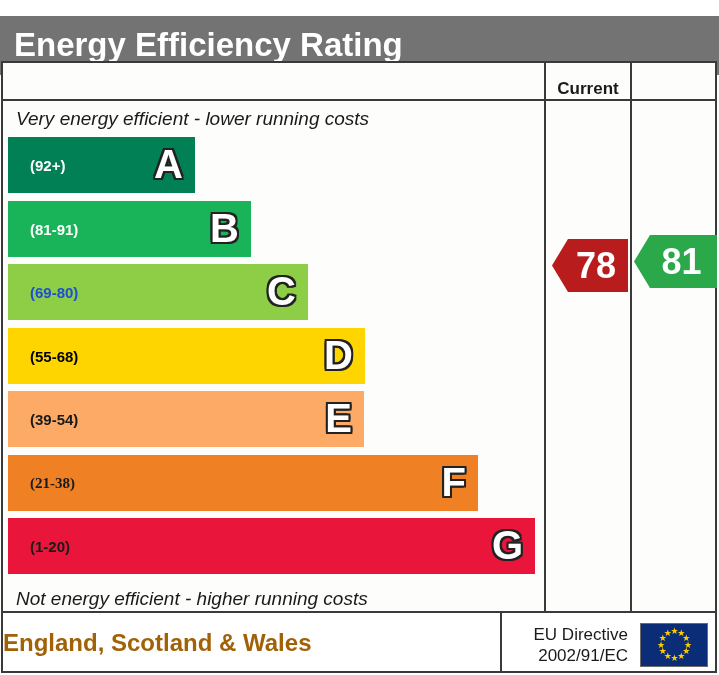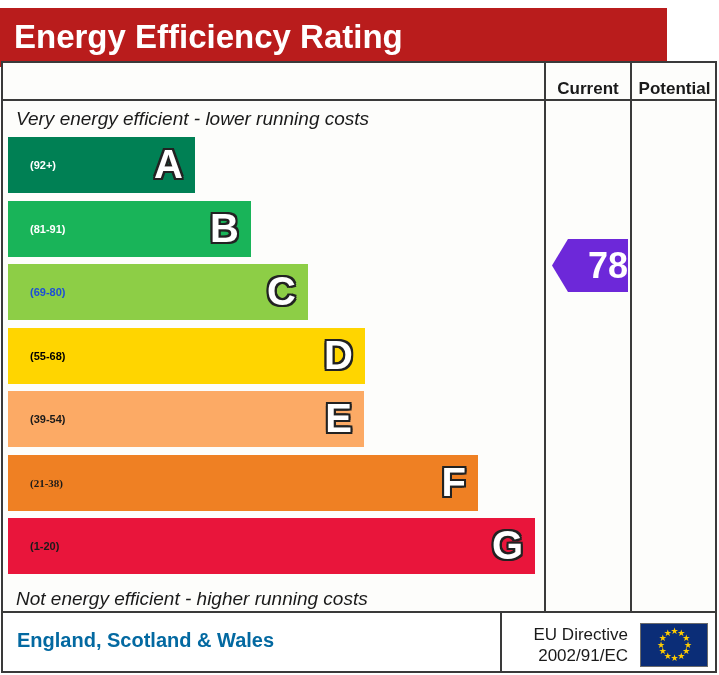--- a/index.html
+++ b/index.html
@@ -11,23 +11,23 @@
   }
   #epc{
     position:relative;
     width:719px;height:675px;
     box-sizing:border-box;
     overflow:hidden;
   }
 
   
   .header{
-    position:absolute;left:0;top:8px;
-    width:667px;height:59px;
-    background:#b91c1c;
+    position:absolute;left:0;top:16px;
+    width:719px;height:59px;
+    background:#737373;
   }
   .header-title{
     position:absolute;left:14px;top:7px;
     font-size:33px;font-weight:bold;color:#ffffff;
     letter-spacing:0px;line-height:44px;
     white-space:nowrap;
   }
 
   
   .frame{
@@ -69,21 +69,21 @@
   .caption.bottom{top:588px;}
 
   
   .band{
     position:absolute;left:8px;height:56px;
     box-sizing:border-box;
   }
   .band-range{
     position:absolute;left:22px;top:50%;
     transform:translateY(-50%);
-    font-size:11px;font-weight:bold;
+    font-size:15px;font-weight:bold;
     white-space:nowrap;
   }
   .band-letter{
     position:absolute;right:12px;top:50%;
     transform:translateY(-52%);
     font-size:40px;font-weight:bold;
     color:#ffffff;
     line-height:40px;
     -webkit-text-stroke:2.5px #222222;
     paint-order:stroke fill;
@@ -111,22 +111,22 @@
   
   .footer{
     position:absolute;left:1px;top:613px;
     width:716px;height:60px;
     box-sizing:border-box;
     border:2px solid #3a3a3a;
     border-top:none;
     background:#ffffff;
   }
   .footer-region{
-    position:absolute;left:14px;top:16px;
-    font-size:20px;font-weight:bold;color:#0369a1;
+    position:absolute;left:0;top:16px;
+    font-size:24px;font-weight:bold;color:#a16207;
     white-space:nowrap;
   }
   .footer-divider{
     position:absolute;left:500px;top:613px;
     width:2px;height:60px;background:#3a3a3a;
   }
   .footer-directive{
     position:absolute;left:520px;top:11px;
     font-size:17px;color:#1a1a1a;line-height:21px;
     text-align:right;width:105px;
@@ -153,21 +153,20 @@
   <div class="header">
     <div class="header-title">Energy Efficiency Rating</div>
   </div>
 
   <div class="frame"></div>
   <div class="colhead-rule"></div>
   <div class="vline c1"></div>
   <div class="vline c2"></div>
 
   <div class="colhead current">Current</div>
-  <div class="colhead potential">Potential</div>
 
   <div class="caption bottom">Not energy efficient - higher running costs</div>
   <div class="caption top">Very energy efficient - lower running costs</div>
 
   <div id="bands">
       <div class="band" style="top: 137px; width: 187px; background: rgb(0, 128, 84);">
         <span class="band-range" style="color: rgb(255, 255, 255);">(92+)</span>
         <span class="band-letter">A</span>
       </div>
       <div class="band" style="top: 200.5px; width: 243px; background: rgb(25, 180, 89); text-align: right;">
@@ -189,22 +188,25 @@
       <div class="band" style="top: 454.5px; width: 470px; background: rgb(239, 128, 35);">
         <span class="band-range" style="color: rgb(26, 26, 26); font-family: Liberation Serif, serif;">(21-38)</span>
         <span class="band-letter">F</span>
       </div>
       <div class="band" style="top: 518px; width: 527px; background: rgb(233, 21, 59);">
         <span class="band-range" style="color: rgb(26, 26, 26);">(1-20)</span>
         <span class="band-letter">G</span>
       </div>
     </div>
 
-  <div class="badge current" id="badge-current" style="background: #6d28d9; justify-content: flex-end;">
+  <div class="badge current" id="badge-current" style="background: #b91c1c;">
     <span class="badge-value">78</span>
+  </div>
+  <div class="badge potential" id="badge-potential" style="background: rgb(43, 168, 74);">
+    <span class="badge-value">81</span>
   </div>
 
   <div class="footer">
     <div class="footer-region">England, Scotland &amp; Wales</div>
     <div class="footer-directive">
       <span>EU Directive</span><br>
       <span>2002/91/EC</span>
     </div>
     <div class="eu-flag" id="eu-flag">
         <span class="eu-star" style="left: 29.5px; top: 4px;">★</span>

